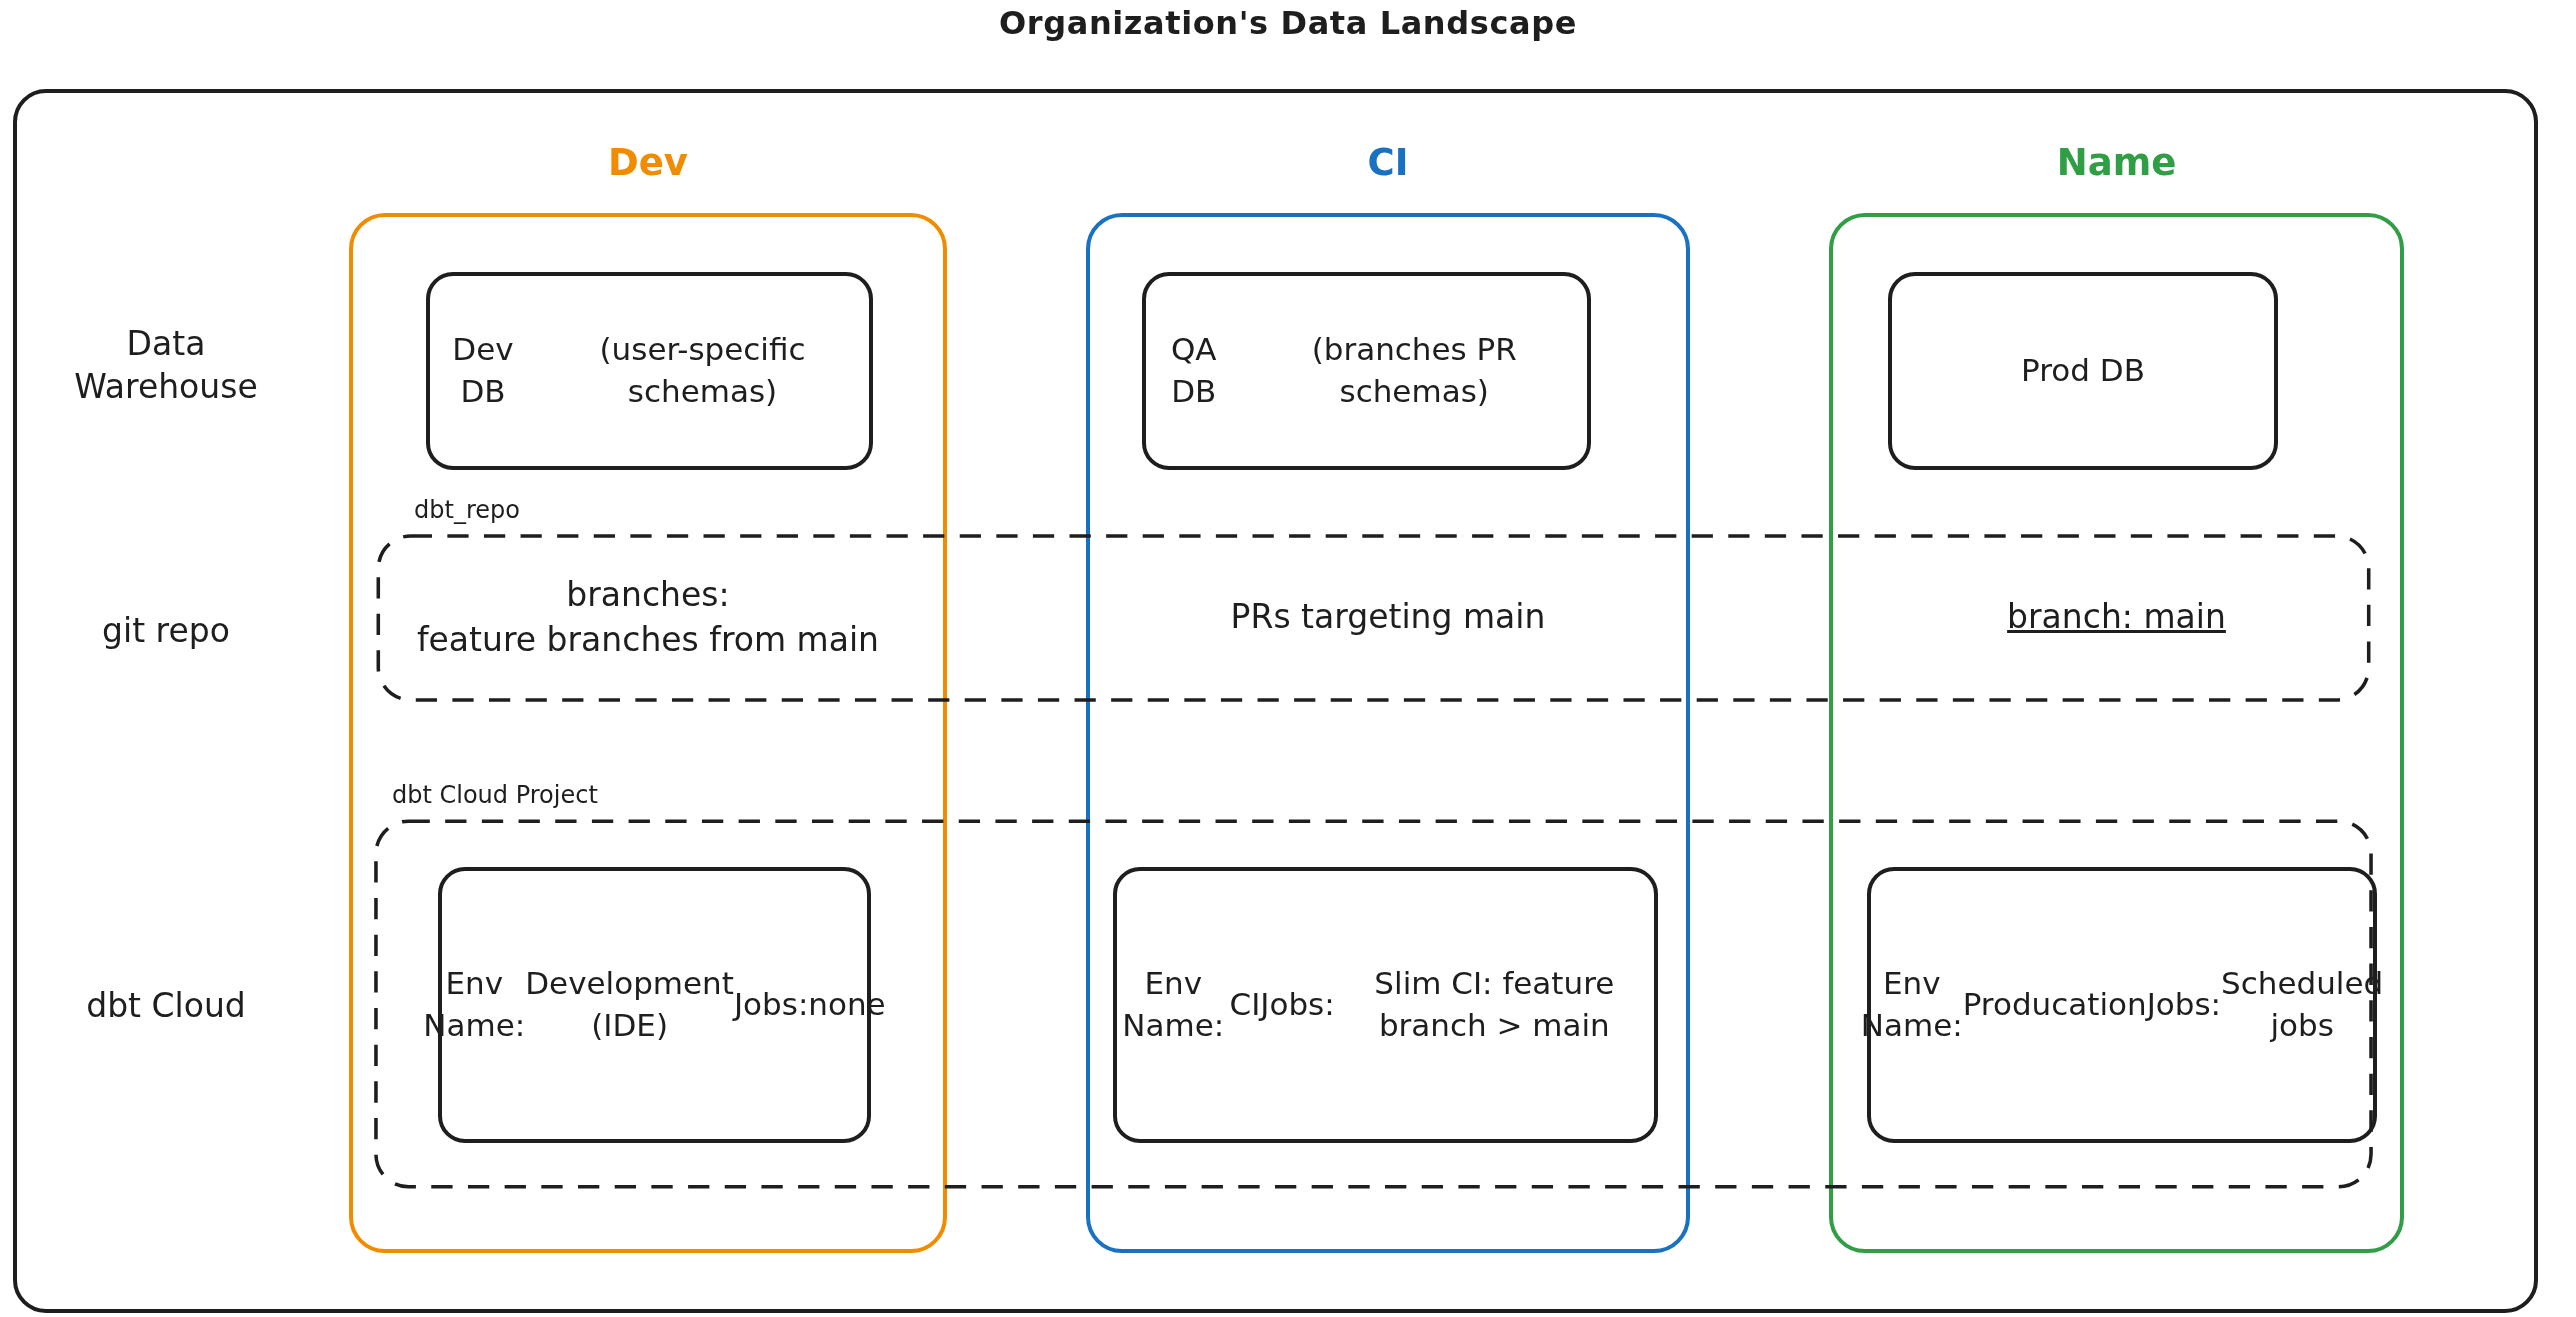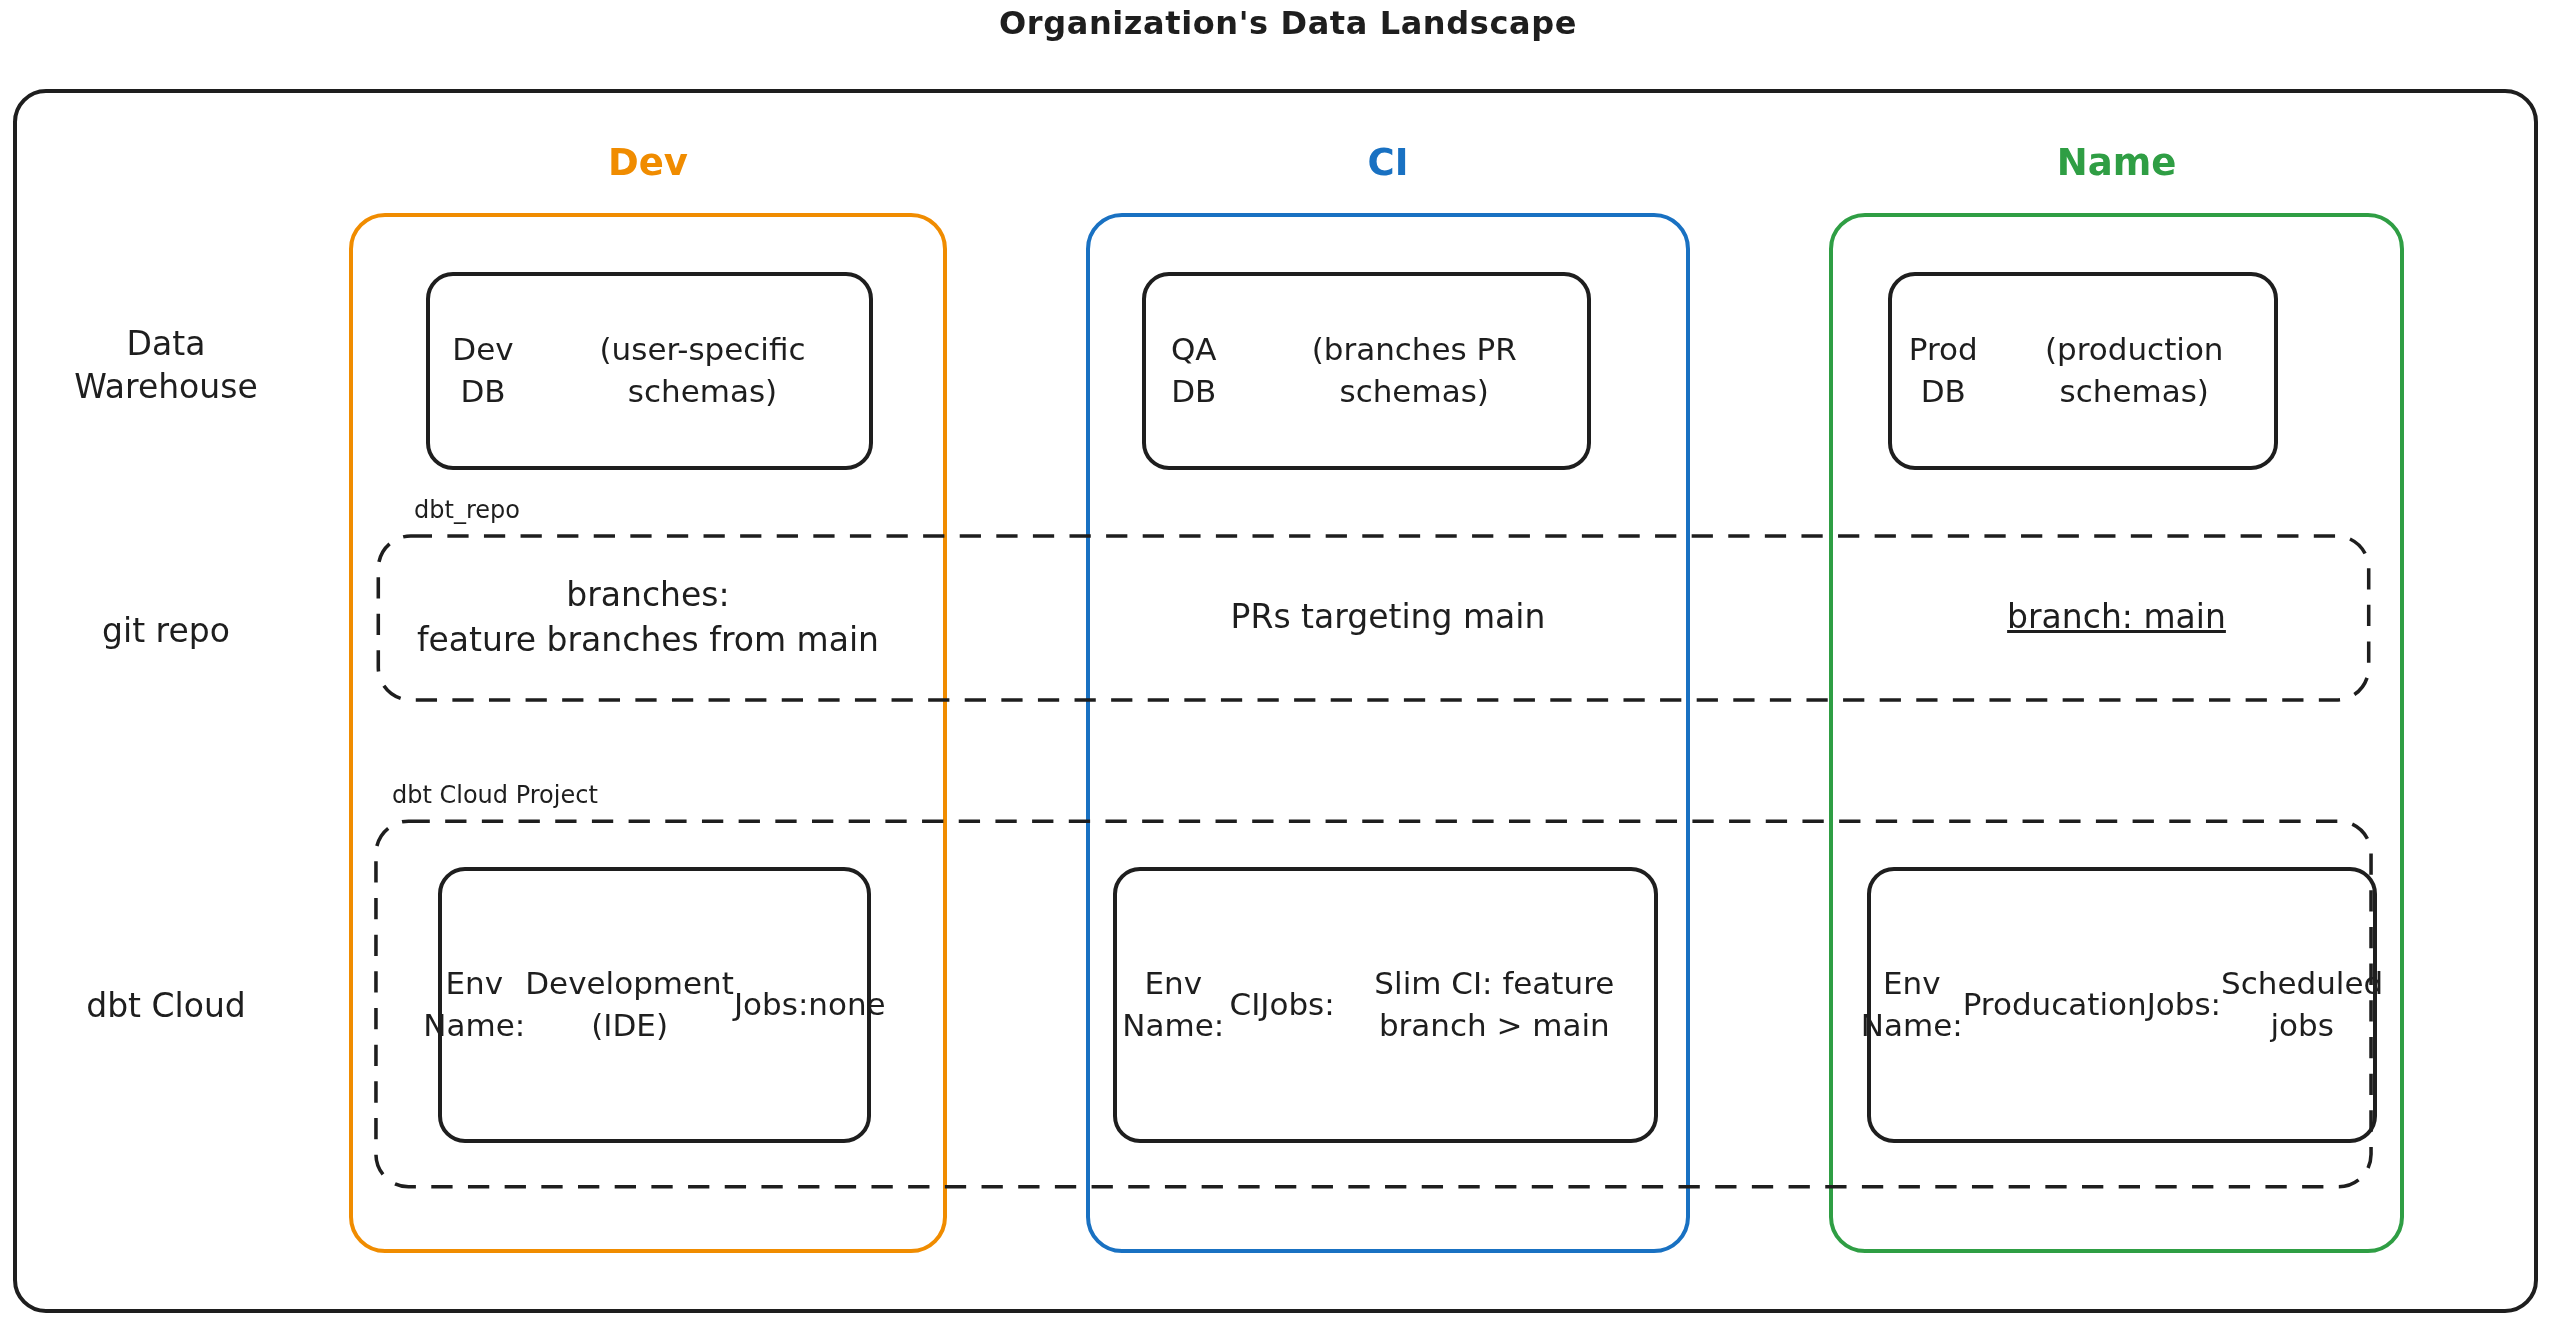--- a/index.html
+++ b/index.html
@@ -90,21 +90,20 @@
 <div class="abs db-box dev">
   <div>Dev DB</div>
   <div>(user-specific schemas)</div>
 </div>
 <div class="abs db-box ci">
   <div>QA DB</div>
   <div>(branches PR schemas)</div>
 </div>
 <div class="abs db-box prod">
   <div>Prod DB</div>
-  <div>(production schemas)</div>
 </div>
 
 <div class="abs group-label repo">dbt_repo</div>
 <svg class="abs" style="left:373px;top:533px;" width="2001" height="170" viewBox="0 0 3382 288">
   <rect x="5" y="5" width="3372" height="278" rx="55" ry="55" fill="none" stroke="#1e1e1e" stroke-width="6" stroke-dasharray="36 26"></rect>
 </svg>
 <div class="abs repo-text dev">
   <div>branches:</div>
   <div>feature branches from main</div>
 </div>

